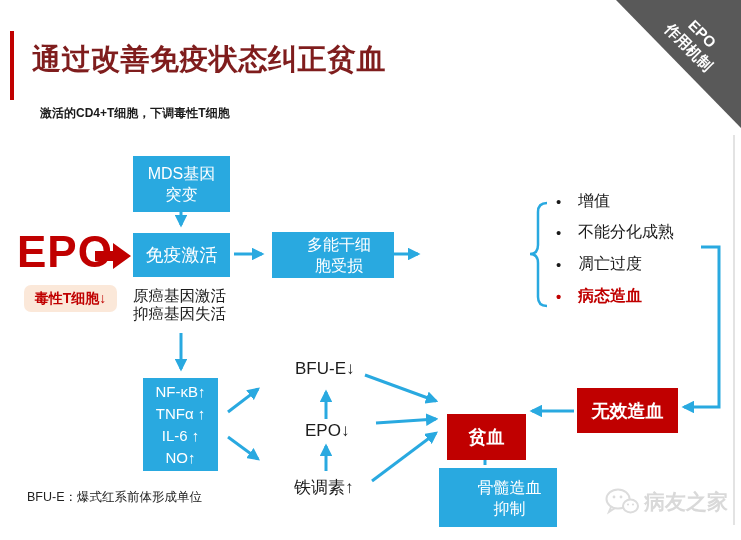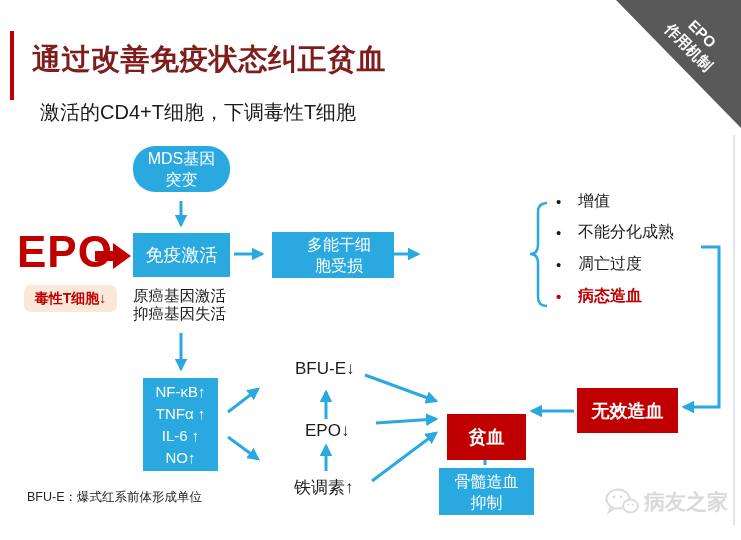--- a/index.html
+++ b/index.html
@@ -2,41 +2,41 @@
 <html><head>
 <meta charset="utf-8">
 <style>
   html,body{margin:0;padding:0;background:#fff;}
   .page{position:relative;width:741px;height:540px;background:#ffffff;overflow:hidden;
         font-family:"Liberation Sans",sans-serif;}
   
   .accent-bar{position:absolute;left:10px;top:31px;width:4px;height:69px;background:#C00000;}
   .title{position:absolute;left:32px;top:40px;font-size:29px;font-weight:800;color:#7f1d1d;
          letter-spacing:.5px;white-space:nowrap;}
-  .subtitle{position:absolute;left:40px;top:99px;font-size:20px;font-weight:400;color:#1a1a1a;white-space:nowrap;}
+  .subtitle{position:absolute;left:40px;top:105px;font-size:12px;font-weight:700;color:#1a1a1a;white-space:nowrap;}
   
   .banner-tri{position:absolute;right:0;top:0;width:0;height:0;
               border-left:125px solid transparent;border-top:128px solid #595959;}
   .banner-txt{position:absolute;left:645px;top:10px;width:100px;height:62px;
               transform:rotate(45deg);color:#fff;font-weight:700;font-size:15px;
               display:flex;flex-direction:column;align-items:center;justify-content:center;
               line-height:1.25;text-align:center;}
   
   .bluebox{position:absolute;background:#29A9E0;color:#fff;display:flex;flex-direction:column;
            align-items:center;justify-content:center;text-align:center;font-size:16px;line-height:21px;}
   .redbox{position:absolute;background:#C00000;color:#fff;display:flex;align-items:center;
           justify-content:center;font-size:18px;font-weight:700;}
   .peachbox{position:absolute;background:#FBE8D9;color:#C00000;display:flex;align-items:center;
             justify-content:center;font-size:14px;font-weight:600;border-radius:7px;}
-  .box-mds{left:133px;top:146px;width:97px;height:46px;border-radius:22px;}
+  .box-mds{left:133px;top:156px;width:97px;height:56px;}
   .box-immune{left:133px;top:233px;width:97px;height:44px;font-size:18px;}
   .box-stem{left:272px;top:232px;width:110px;height:46px;padding-left:12px;}
   .box-clone{left:428px;top:231px;width:106px;height:49px;}
   .box-nfkb{left:143px;top:378px;width:75px;height:93px;font-size:15px;line-height:22px;}
-  .box-marrow{left:439px;top:468px;width:95px;height:47px;}
+  .box-marrow{left:439px;top:468px;width:95px;height:59px;padding-left:23px;}
   .box-anemia{left:447px;top:390px;width:79px;height:46px;margin-top:24px;}
   .box-ineff{left:577px;top:388px;width:101px;height:45px;}
   .box-toxic{left:24px;top:285px;width:93px;height:27px;}
   
   .epo-big{position:absolute;left:17px;top:227px;font-size:44px;font-weight:800;color:#C00000;letter-spacing:1px;}
   .proto{position:absolute;left:133px;top:287px;font-size:15.5px;line-height:17.5px;color:#1a1a1a;font-weight:500;}
   .midlbl{position:absolute;font-size:17px;color:#1c1c1c;font-weight:500;white-space:nowrap;}
   .lbl-bfu{left:295px;top:359px;}
   .lbl-epodown{left:305px;top:421px;}
   .lbl-hepcidin{left:294px;top:476px;}

